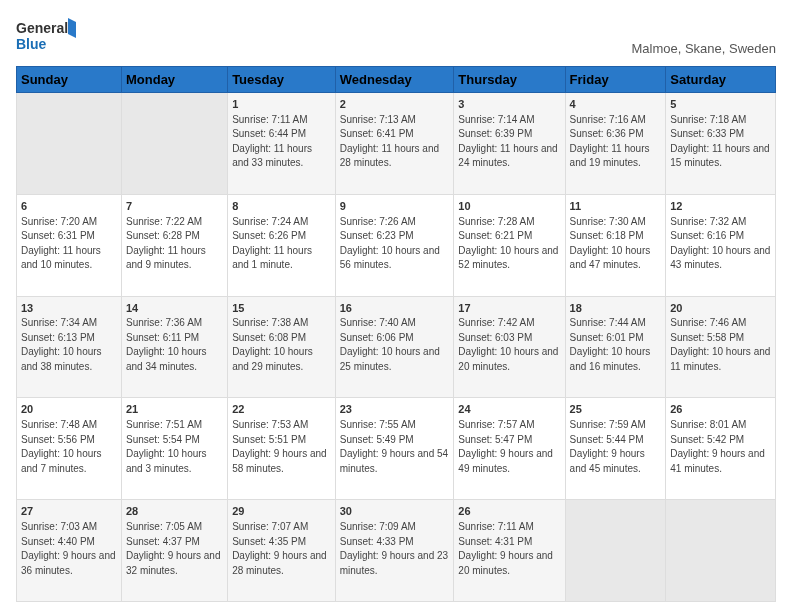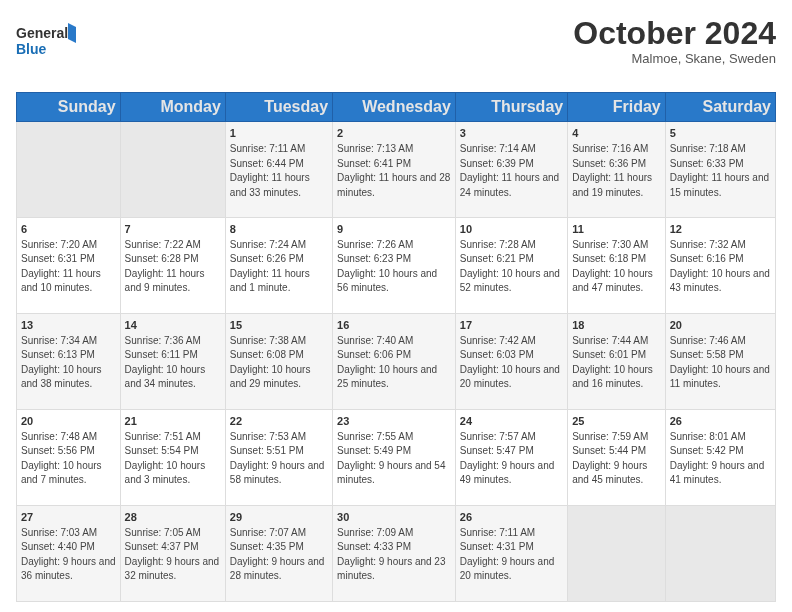--- a/index.html
+++ b/index.html
@@ -13,22 +13,22 @@
     .page {
       width: 792px;
       height: 612px;
       padding: 16px 16px 10px 16px;
       display: flex;
       flex-direction: column;
     }
     .header {
       display: flex;
       justify-content: space-between;
-      align-items: center;
-      margin-bottom: 26px;
+      align-items: flex-end;
+      margin-bottom: 10px;
     }
     .logo {
       display: flex;
       align-items: center;
       gap: 4px;
     }
     .title-block {
       text-align: right;
     }
     .main-title {
@@ -42,24 +42,24 @@
       color: #555;
     }
     table {
       width: 100%;
       border-collapse: collapse;
       flex: 1;
       font-size: 10.5px;
     }
     thead th {
       background-color: #2979c9;
-      color: #e5e5e5;
+      color: #000000;
       padding: 5px 4px;
-      text-align: right;
-      font-size: 16px;
+      text-align: left;
+      font-size: 13px;
       font-weight: bold;
       border: 1px solid #2060a8;
     }
     tbody tr {
       border-bottom: 1px solid #ccc;
     }
     tbody tr:nth-child(odd) {
       background-color: #f5f5f5;
     }
     tbody tr:nth-child(even) {
@@ -90,21 +90,20 @@
 <div class="page">
   <div class="header">
     <div class="logo">
     <svg width="60" height="40" viewBox="0 0 60 40">
       <text x="0" y="17" font-size="14" font-weight="bold" fill="#333" font-family="Arial">General</text>
       <text x="0" y="33" font-size="14" font-weight="bold" fill="#1a6eb5" font-family="Arial">Blue</text>
       <polygon points="52,2 60,6 60,22 52,18" fill="#2979c9"></polygon>
     </svg>
   </div>
     <div class="title-block">
-      <div class="main-title">October 2024</div>
       <div class="subtitle">Malmoe, Skane, Sweden</div>
     </div>
   </div>
 
   <table>
     <thead>
       <tr>
 
       <th>Sunday</th>
           <th>Monday</th>

